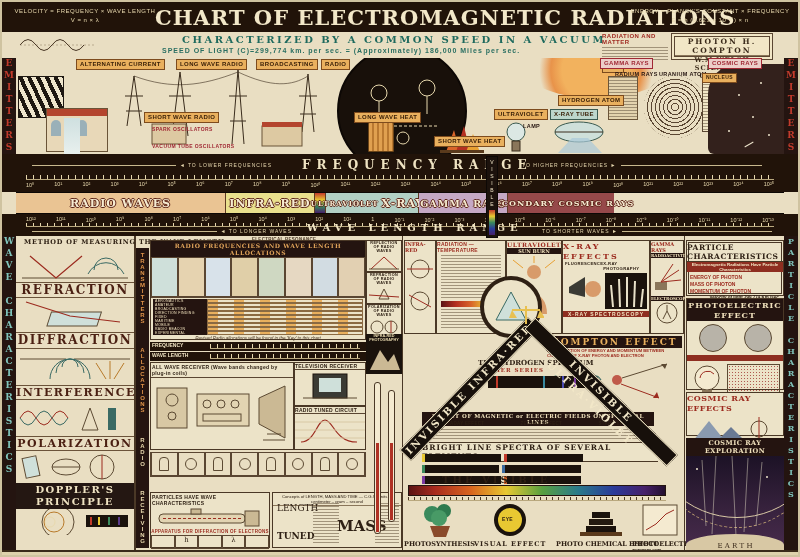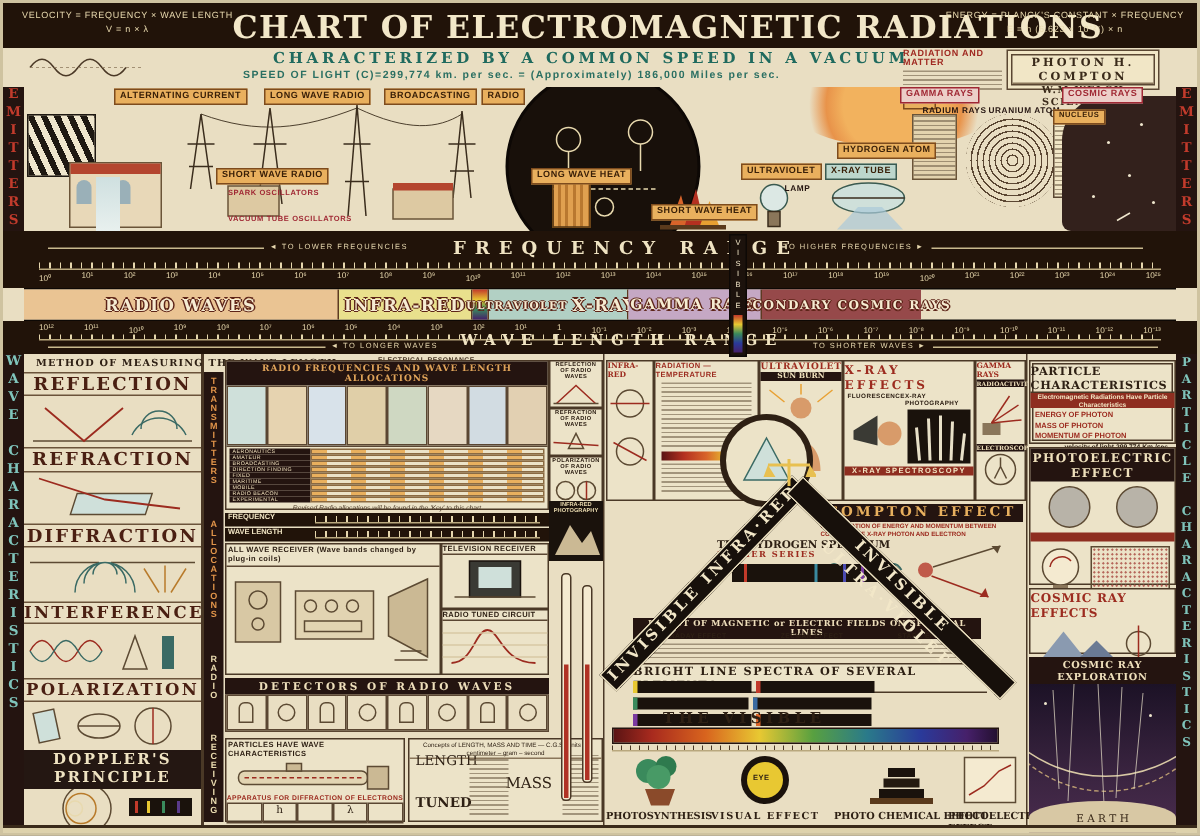--- a/index.html
+++ b/index.html
@@ -333,21 +333,20 @@
 
   <div class="p" style="left:132px;top:234px;width:2px;height:314px;background:#4a3826"></div>
   <div class="p" style="left:400px;top:234px;width:1px;height:314px;background:#4a3826"></div>
   <div class="p" style="left:682px;top:234px;width:1px;height:314px;background:#4a3826"></div>
 
   <div class="p tinyhd serif nowrap" style="left:22px;top:236px;font-size:6.5px;letter-spacing:.8px">METHOD OF MEASURING THE WAVE LENGTH</div>
   <div class="p tinyhd" style="left:250px;top:235px;font-size:4.5px;color:#4a3826">ELECTRICAL RESONANCE</div>
 
   <div class="p" style="left:14px;top:246px;width:118px;height:302px">
     <div>
-      <div class="sec-title">REFLECTION</div>
       <svg width="118" height="34" viewBox="0 0 118 34">
         <line x1="6" y1="30" x2="112" y2="30" stroke="#5c4a33"></line>
         <path d="M14 8 L40 30 L66 8" stroke="#9c2b1f" fill="none" stroke-width="1.2"></path>
         <path d="M72 26 A20 20 0 0 1 108 26" stroke="#3a6a64" fill="none"></path>
         <path d="M78 22 A12 12 0 0 1 102 22" stroke="#3a6a64" fill="none"></path>
       </svg>
     </div>
     <div>
       <div class="sec-title">REFRACTION</div>
       <svg width="118" height="34" viewBox="0 0 118 34">
@@ -506,21 +505,20 @@
       <path d="M6 28 C20 28 22 6 30 6 C38 6 40 28 62 28" fill="none" stroke="#9c2b1f" stroke-width="1.2"></path>
       <g stroke="#d8c8a4">
           <line x1="0" y1="8" x2="70" y2="8"></line>
           <line x1="0" y1="16" x2="70" y2="16"></line>
           <line x1="0" y1="24" x2="70" y2="24"></line>
         </g>
     </svg>
   </div>
 
   <div class="p" style="left:148px;top:450px;width:216px;height:36px">
-    <div class="bar-dark" style="font-size:7px;letter-spacing:2px;padding:1px 0">DETECTORS  OF  RADIO  WAVES</div>
     <div style="display:flex;height:24px;border:1px solid #5a4632;border-top:none">
       <div class="tile" style="flex:1;display:flex;align-items:center;justify-content:center">
           <div style="width:8px;height:12px;border:1px solid #5c4a33;border-radius:4px 4px 0 0"></div>
         </div>
       <div class="tile" style="flex:1;display:flex;align-items:center;justify-content:center">
           <div style="width:10px;height:10px;border:1px solid #5c4a33;border-radius:50%"></div>
         </div>
       <div class="tile" style="flex:1;display:flex;align-items:center;justify-content:center">
           <div style="width:8px;height:12px;border:1px solid #5c4a33;border-radius:4px 4px 0 0"></div>
         </div>
@@ -557,21 +555,21 @@
       <div class="tile" style="flex:1"></div>
       <div class="tile" style="flex:1;text-align:center;font-size:7px;font-family:'DejaVu Serif',serif">λ</div>
       <div class="tile" style="flex:1"></div>
     </div>
   </div>
 
   <div class="p panel" style="left:270px;top:490px;width:130px;height:56px">
     <div style="font-size:4.2px;text-align:center;border-bottom:1px solid #8a765a;padding:1px">Concepts of LENGTH, MASS AND TIME — C.G.S. Units of centimeter – gram – second</div>
     <div class="serif" style="position:absolute;left:4px;top:10px;font-weight:normal;font-size:9px">LENGTH</div>
     <div class="serif" style="position:absolute;left:4px;top:38px;font-weight:bold;font-size:9px">TUNED</div>
-    <div class="serif" style="position:absolute;left:64px;top:24px;font-weight:normal;font-size:10px">MASS</div>
+    <div class="serif" style="position:absolute;left:64px;top:24px;font-weight:bold;font-size:15px">MASS</div>
     <div class="txtlines" style="position:absolute;left:40px;top:10px;width:26px;height:42px"></div>
     <div class="txtlines" style="position:absolute;left:102px;top:10px;width:24px;height:42px"></div>
   </div>
 
   <div class="p" style="left:364px;top:238px;width:36px;height:310px">
     <div class="panel" style="height:30px">
       <div class="tinyhd" style="font-size:3.8px;text-align:center">REFLECTION OF RADIO WAVES</div>
       <svg width="34" height="18" viewBox="0 0 34 18">
           <path d="M4 16 L17 4 L30 16" stroke="#9c2b1f" fill="none"></path>
           <line x1="2" y1="16" x2="32" y2="16" stroke="#5c4a33"></line>

